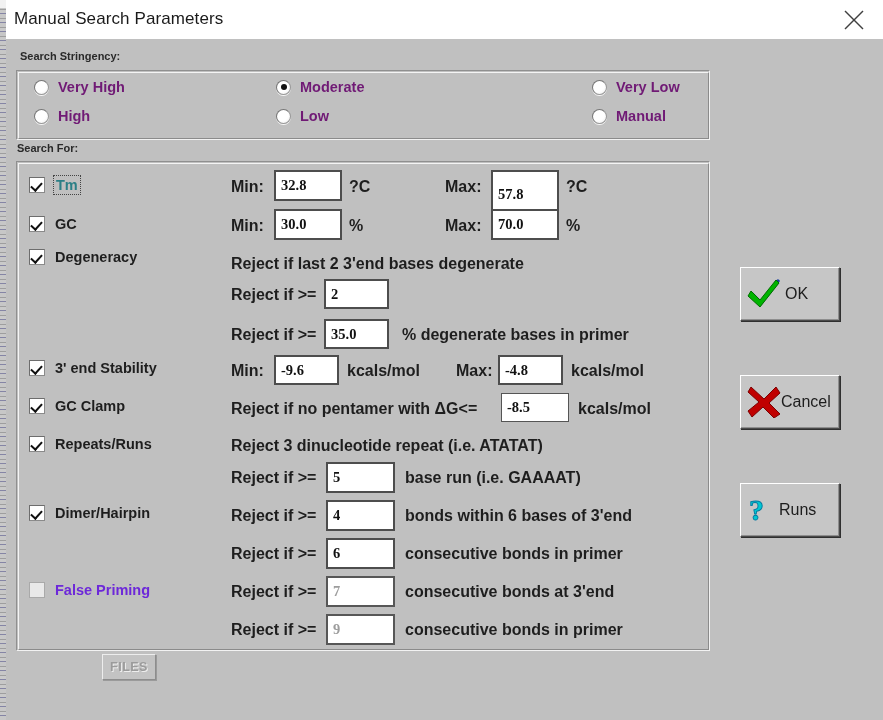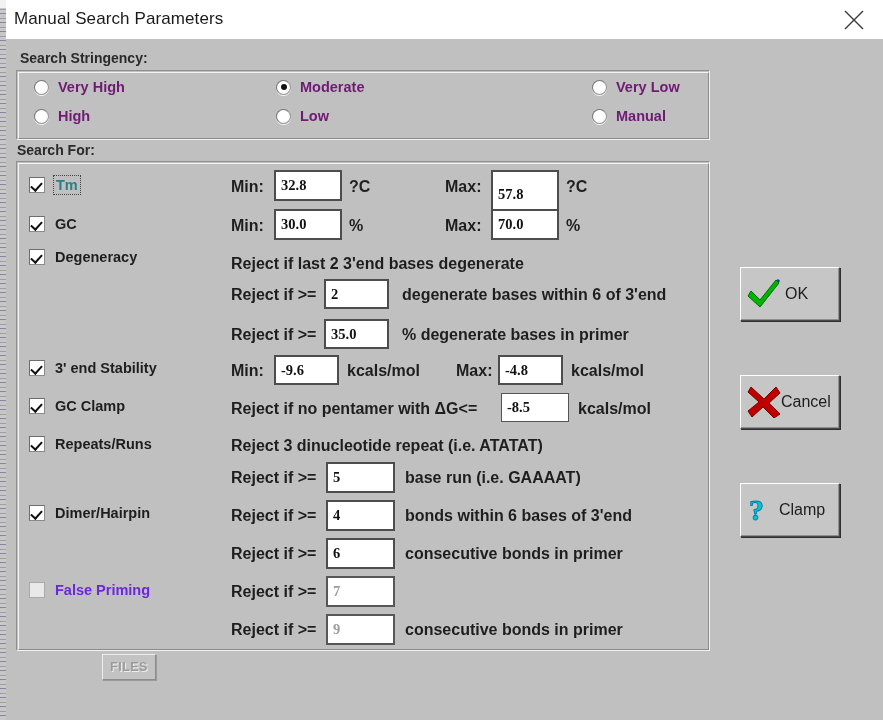--- a/index.html
+++ b/index.html
@@ -70,21 +70,21 @@
   #client {
     position: absolute;
     left: 0; top: 39px;
     width: 877px; height: 681px;
     background: #c0c0c0;
   }
 
   
   .group-label {
     position: absolute;
-    font-size: 14px;
+    font-size: 11px;
     font-weight: bold;
     color: #2a2a2a;
     white-space: nowrap;
     font-family: "Liberation Sans", sans-serif;
   }
   .groupbox {
     position: absolute;
     border-top: 1px solid #8f8f8f;
     border-left: 1px solid #8f8f8f;
     border-right: 1px solid #f2f2f2;
@@ -317,21 +317,20 @@
     <input class="tfield" style="left: 485px; top: 170px; width: 68px; height: 31px;" value="70.0">
     <div class="stext" style="left:560px; top:178px;">%</div>
 
     <div class="cb-row" style="left:23px; top:210px;">
       <span class="checkbox checked"></span>
       <span class="cb-label">Degeneracy</span>
     </div>
     <div class="stext" style="left:225px; top:216px;">Reject if last 2 3'end bases degenerate</div>
     <div class="stext" style="left:225px; top:247px;">Reject if &gt;=</div>
     <input class="tfield" style="left: 318px; top: 240px; width: 65px; height: 30px;" value="2">
-    <div class="stext" style="left:396px; top:247px;">degenerate bases within 6 of 3'end</div>
     <div class="stext" style="left:225px; top:287px;">Reject if &gt;=</div>
     <input class="tfield" style="left: 318px; top: 280px; width: 65px; height: 30px;" value="35.0">
     <div class="stext" style="left:396px; top:287px;">% degenerate bases in primer</div>
 
     <div class="cb-row" style="left:23px; top:321px;">
       <span class="checkbox checked"></span>
       <span class="cb-label">3' end Stability</span>
     </div>
     <div class="stext" style="left:225px; top:323px;">Min:</div>
     <input class="tfield" style="left: 268px; top: 316px; width: 65px; height: 30px;" value="-9.6">
@@ -368,20 +367,21 @@
     <input class="tfield" style="left: 320px; top: 499px; width: 69px; height: 31px;" value="6">
     <div class="stext" style="left:399px; top:506px;">consecutive bonds in primer</div>
 
     <div class="cb-row" style="left:23px; top:543px;">
       <span class="checkbox disabled"></span>
       <span class="cb-label disabled">False Priming</span>
     </div>
     <div id="files-btn" style="left:96px; top:615px;">FILES</div>
     <div class="stext" style="left:225px; top:544px;">Reject if &gt;=</div>
     <input class="tfield disabled" style="left: 320px; top: 537px; width: 69px; height: 31px;" value="7">
+    <div class="stext" style="left:399px; top:544px;">consecutive bonds at 3'end</div>
     <div class="stext" style="left:225px; top:582px;">Reject if &gt;=</div>
     <input class="tfield disabled" style="left: 320px; top: 575px; width: 69px; height: 31px;" value="9">
     <div class="stext" style="left:399px; top:582px;">consecutive bonds in primer</div>
 
     <div class="bigbtn" style="left:734px; top:228px;">
       <svg class="glyph" width="34" height="30" viewBox="0 0 34 30" aria-hidden="true">
         <path d="M31 2 L14 24 L5 15" fill="none" stroke="#1a3fa0" stroke-width="3.4" stroke-linecap="round" stroke-linejoin="round"></path>
         <path d="M29 1 L13 21 L4 12 L1 17 L13 28 L32 4 Z" fill="#00b400" stroke="#006d00" stroke-width="1"></path>
       </svg>
       <span class="btxt">OK</span>
@@ -391,17 +391,17 @@
       <svg class="glyph" width="34" height="32" viewBox="0 0 34 32" aria-hidden="true">
         <path d="M4 1 L17 13 L29 1 L33 7 L22 17 L33 28 L27 32 L16 21 L5 31 L1 25 L12 16 L1 6 Z" fill="#c00000" stroke="#7a0000" stroke-width="1"></path>
       </svg>
       <span class="btxt" style="margin-left:0px;">Cancel</span>
     </div>
 
     <div class="bigbtn" style="left:734px; top:444px;">
       <svg class="glyph" width="28" height="34" viewBox="0 0 28 34" aria-hidden="true">
         <text x="2" y="27" font-family="Liberation Serif, serif" font-size="30" font-weight="bold" fill="#00c8d2" stroke="#0078a0" stroke-width="0.9">?</text>
       </svg>
-      <span class="btxt">Clamp</span>
+      <span class="btxt">Runs</span>
     </div>
 
   </div>
 </div>
 
 </body></html>

